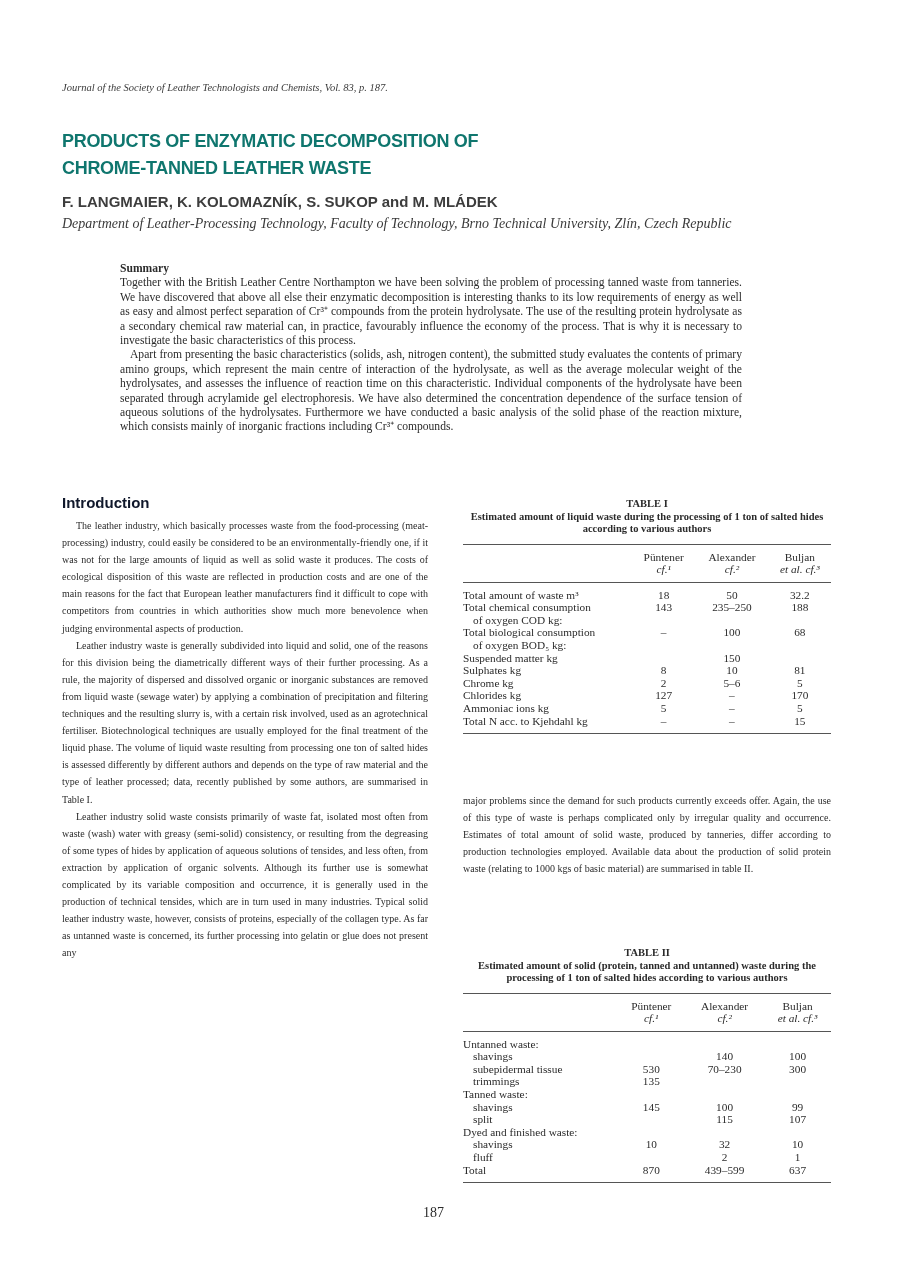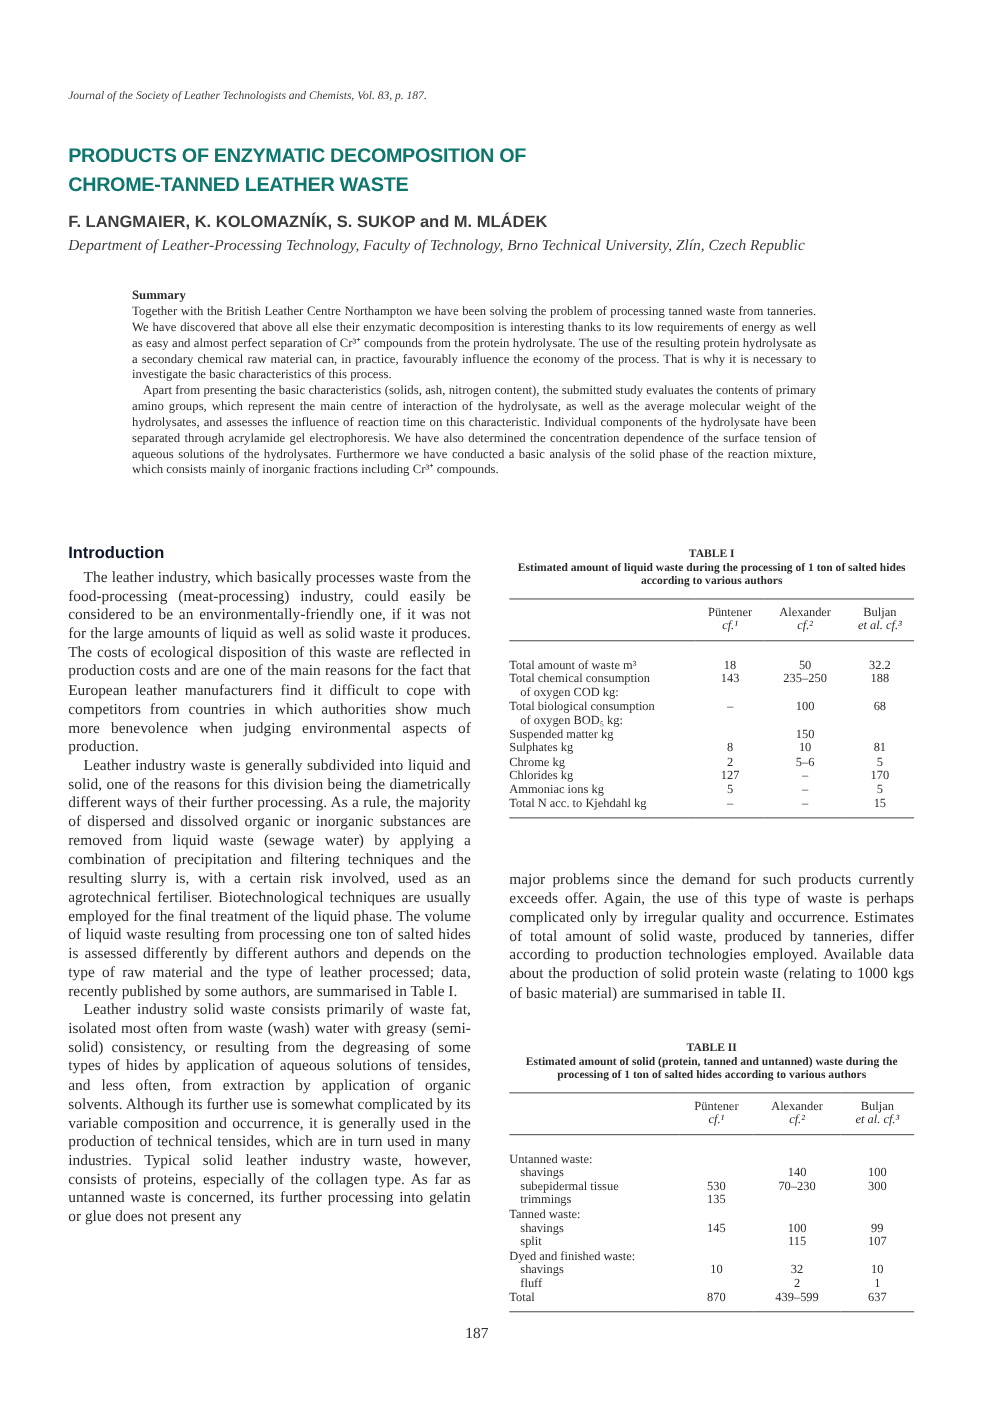--- a/index.html
+++ b/index.html
@@ -7,33 +7,33 @@
   .journal { position:absolute; left:62px; top:82px; font-size:10.5px; font-style:italic; color:#3a3a3a; }
   .title { position:absolute; left:62px; top:128px; font-family:"Liberation Sans", sans-serif; font-weight:bold; font-size:18px; line-height:27px; color:#0f766e; letter-spacing:-0.3px; }
   .authors { position:absolute; left:62px; top:193px; font-family:"Liberation Sans", sans-serif; font-weight:bold; font-size:15px; color:#3d3d3d; }
   .affil { position:absolute; left:62px; top:216px; font-size:14px; font-style:italic; color:#3a3a3a; }
   .summary { position:absolute; left:120px; top:262px; width:622px; font-size:11.6px; line-height:14.4px; text-align:justify; }
   .summary h3 { margin:0; font-size:11.6px; font-weight:bold; }
   .summary p { margin:0; }
   .summary p.indent { text-indent:10px; }
   .col-left { position:absolute; left:62px; top:494px; width:366px; }
   .col-left h2 { margin:0 0 6px 0; font-family:"Liberation Sans", sans-serif; font-weight:bold; font-size:15px; color:#0f172a; }
-  .body-text { font-size:14px; line-height:17.1px; text-align:justify; margin:0; text-indent:14px; }
+  .body-text { font-size:10px; line-height:17.1px; text-align:justify; margin:0; text-indent:14px; }
   .col-right { position:absolute; left:463px; width:368px; }
   .tbl-caption { text-align:center; font-size:10.5px; font-weight:bold; line-height:12.5px; }
   table { width:100%; border-collapse:collapse; font-size:11.3px; line-height:12.6px; }
   table.t1 { margin-top:8px; }
   thead th { font-weight:normal; padding:6px 0 6px 0; text-align:center;margin-left:39px; }
   thead tr { border-top:1px solid #555; border-bottom:1px solid #555; }
   tbody tr:last-child td { padding-bottom:6px; }
   tbody { border-bottom:1px solid #555; }
   td { padding:0; vertical-align:top; }
   td.num { text-align:center; }
   td.sub { padding-left:10px; }
-  tbody tr:first-child td { padding-top:16px; }
+  tbody tr:first-child td { padding-top:6px; }
   .cf { font-style:italic; }
   .page-num { position:absolute; left:423px; top:1205px; font-size:14px; }
 </style>
 </head>
 <body>
 
 <div class="journal">Journal of the Society of Leather Technologists and Chemists, Vol. 83, p. 187.</div>
 
 <div class="title">
   <div>PRODUCTS OF ENZYMATIC DECOMPOSITION OF</div>

